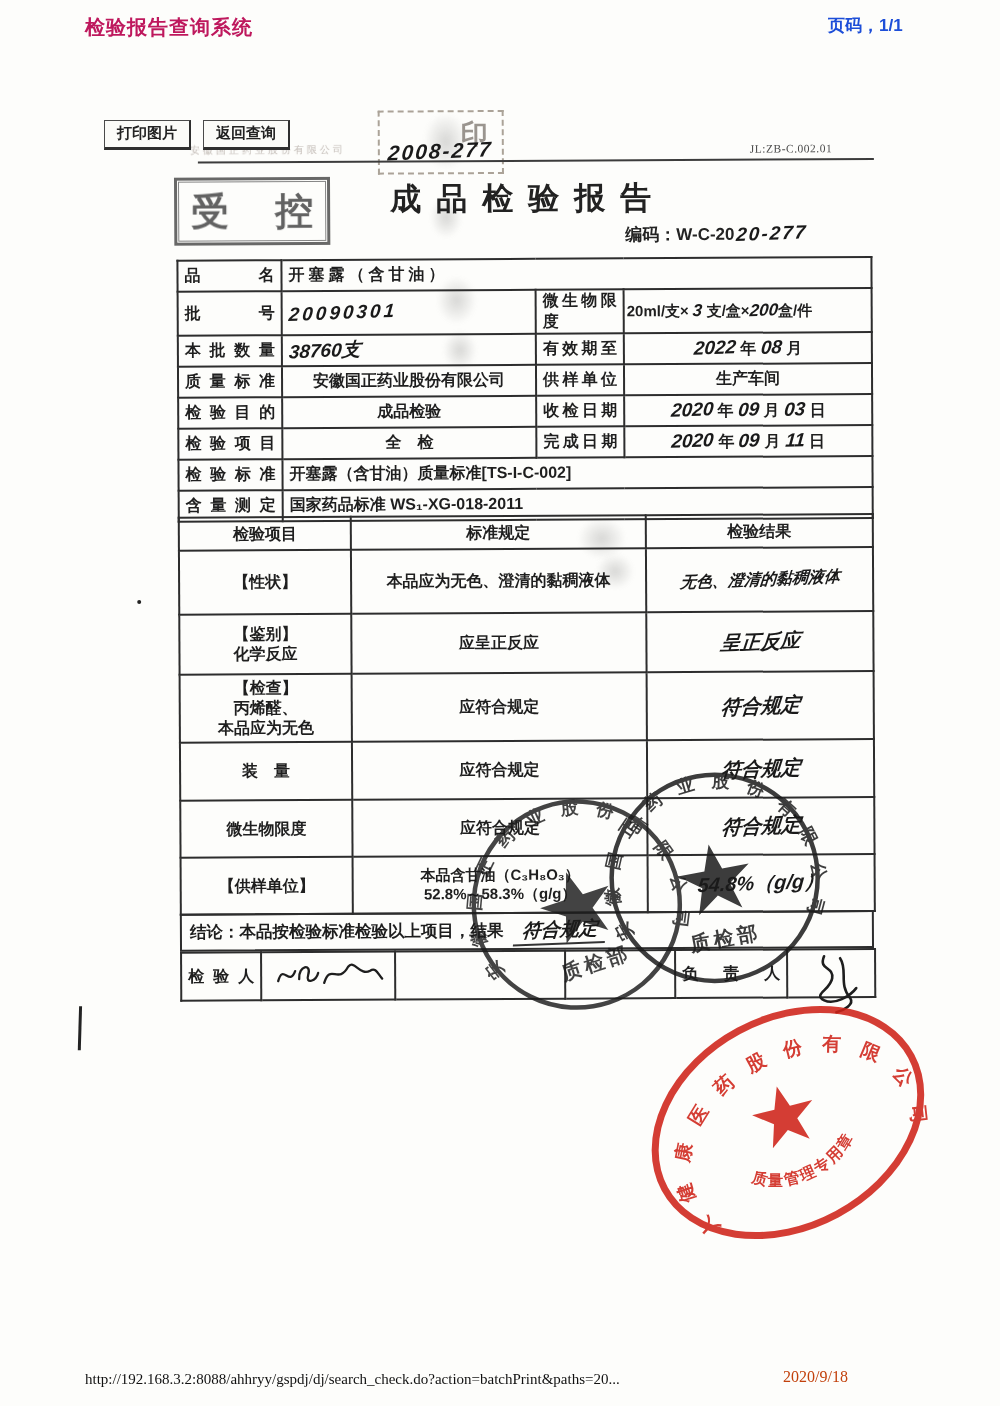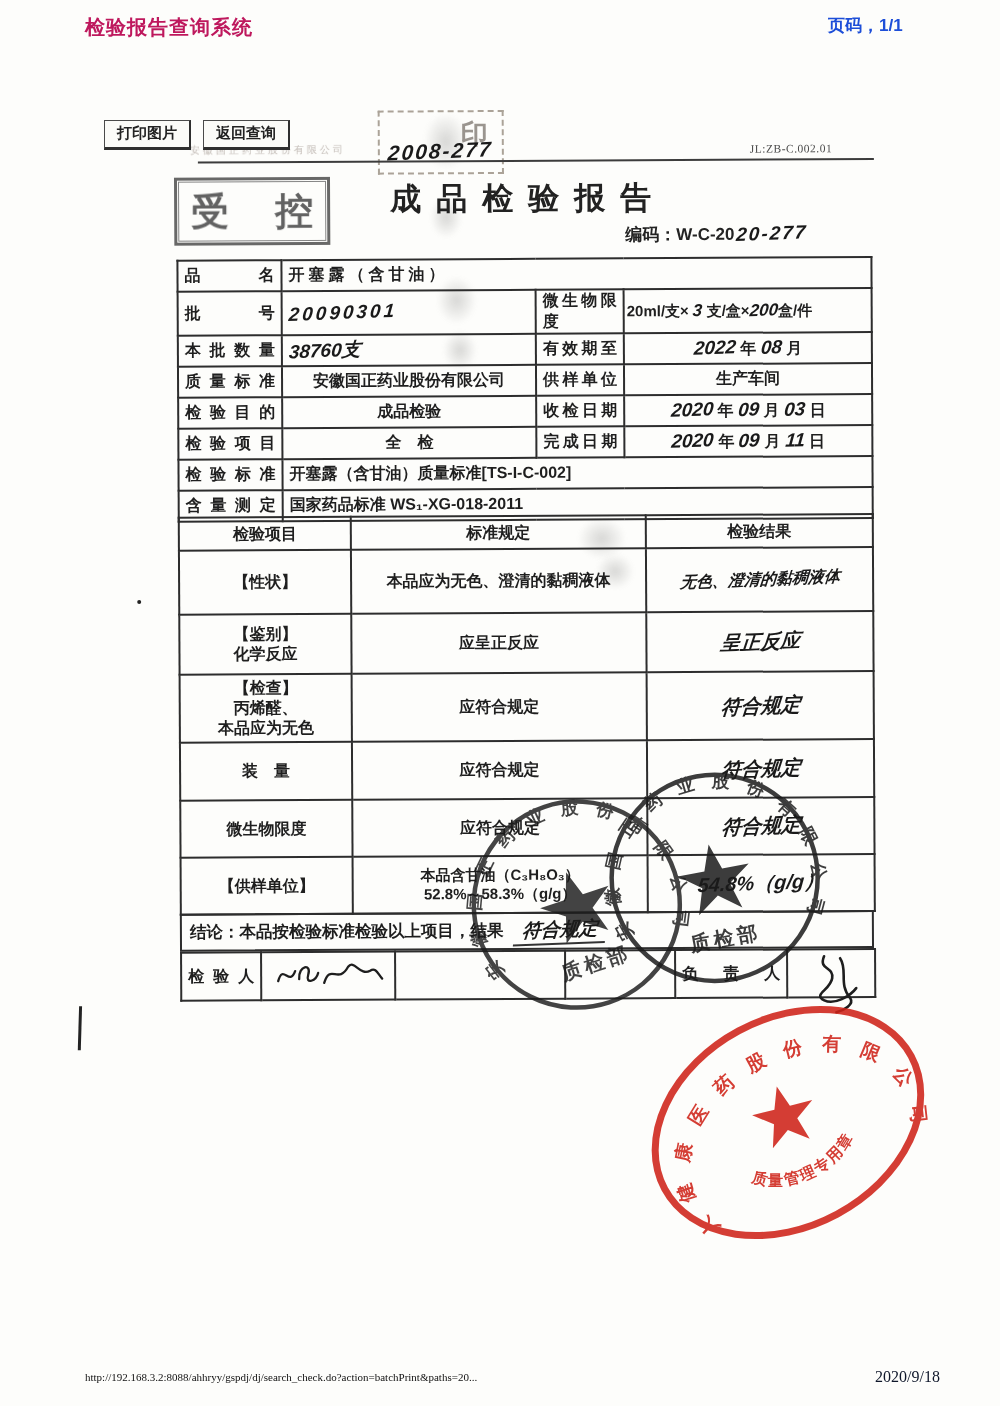--- a/index.html
+++ b/index.html
@@ -6,22 +6,22 @@
   body{font-family:"Liberation Sans","DejaVu Sans",sans-serif;color:#1d1d1d;}
   .page{position:relative;width:1000px;height:1406px;background:#fdfdfb;overflow:hidden;}
 
   
   .app-title{position:absolute;left:85px;top:14px;font-size:20px;font-weight:bold;letter-spacing:1px;color:#be185d;}
   .page-label{position:absolute;left:828px;top:14px;font-size:17px;font-weight:bold;color:#1d4ed8;}
   .toolbar{position:absolute;left:104px;top:84px;display:flex;gap:12px;z-index:6;margin-top:36px;}
   .toolbar button{font-family:inherit;font-size:15px;font-weight:bold;color:#222;
     background:#fbfbf8;border:1.6px solid #4a4a4a;border-bottom:3px solid #2f2f2f;border-right:2.4px solid #2f2f2f;
     padding:3px 12px 4px;cursor:pointer;}
-  .footer-url{position:absolute;left:85px;top:1371px;font-family:"Liberation Serif","DejaVu Serif",serif;font-size:11px;color:#111;}
-  .footer-date{position:absolute;left:875px;top:1368px;font-family:"Liberation Serif","DejaVu Serif",serif;font-size:16px;color:#0f172a;}
+  .footer-url{position:absolute;left:85px;top:1371px;font-family:"Liberation Serif","DejaVu Serif",serif;font-size:15px;color:#111;}
+  .footer-date{position:absolute;left:783px;top:1368px;font-family:"Liberation Serif","DejaVu Serif",serif;font-size:16px;color:#c2410c;}
 
   
   .scan{position:absolute;inset:0;transform:rotate(-0.3deg);transform-origin:50% 40%;}
   .hw{font-style:italic;font-weight:600;display:inline-block;transform:rotate(-2deg) skewX(-7deg);color:#1a1a1a;}
   .smudge{position:absolute;border-radius:50%;background:radial-gradient(closest-side,#9a9a98,rgba(160,160,158,0));opacity:.38;filter:blur(2px);z-index:0;}
 
   .letterhead{position:absolute;left:192px;top:142px;width:180px;font-size:10px;letter-spacing:3px;color:#93867e;opacity:.55;filter:blur(.6px);white-space:nowrap;}
   .print-mark{position:absolute;left:380px;top:110px;width:122px;height:60px;border:2px dashed #a39a8e;opacity:.9;z-index:1;}
   .print-mark .glyph{position:absolute;right:14px;top:4px;font-size:27px;font-weight:bold;color:#7d766f;opacity:.85;}
   .print-mark-num{position:absolute;left:390px;top:139px;font-size:21px;z-index:2;letter-spacing:2px;}

